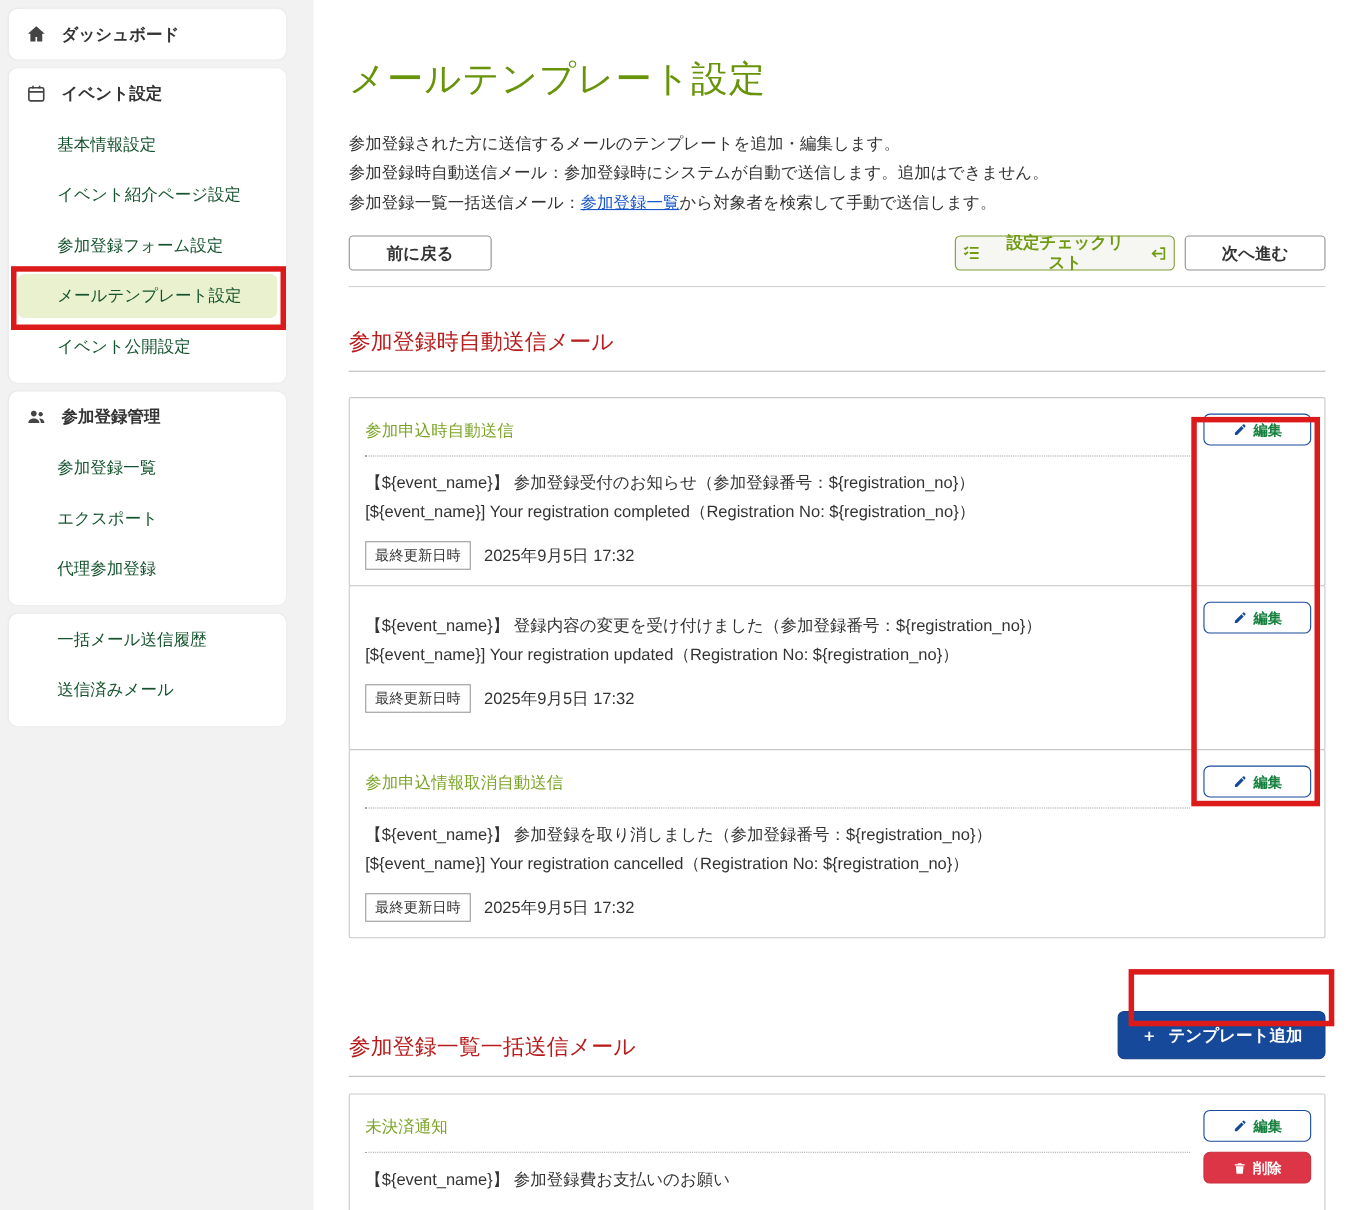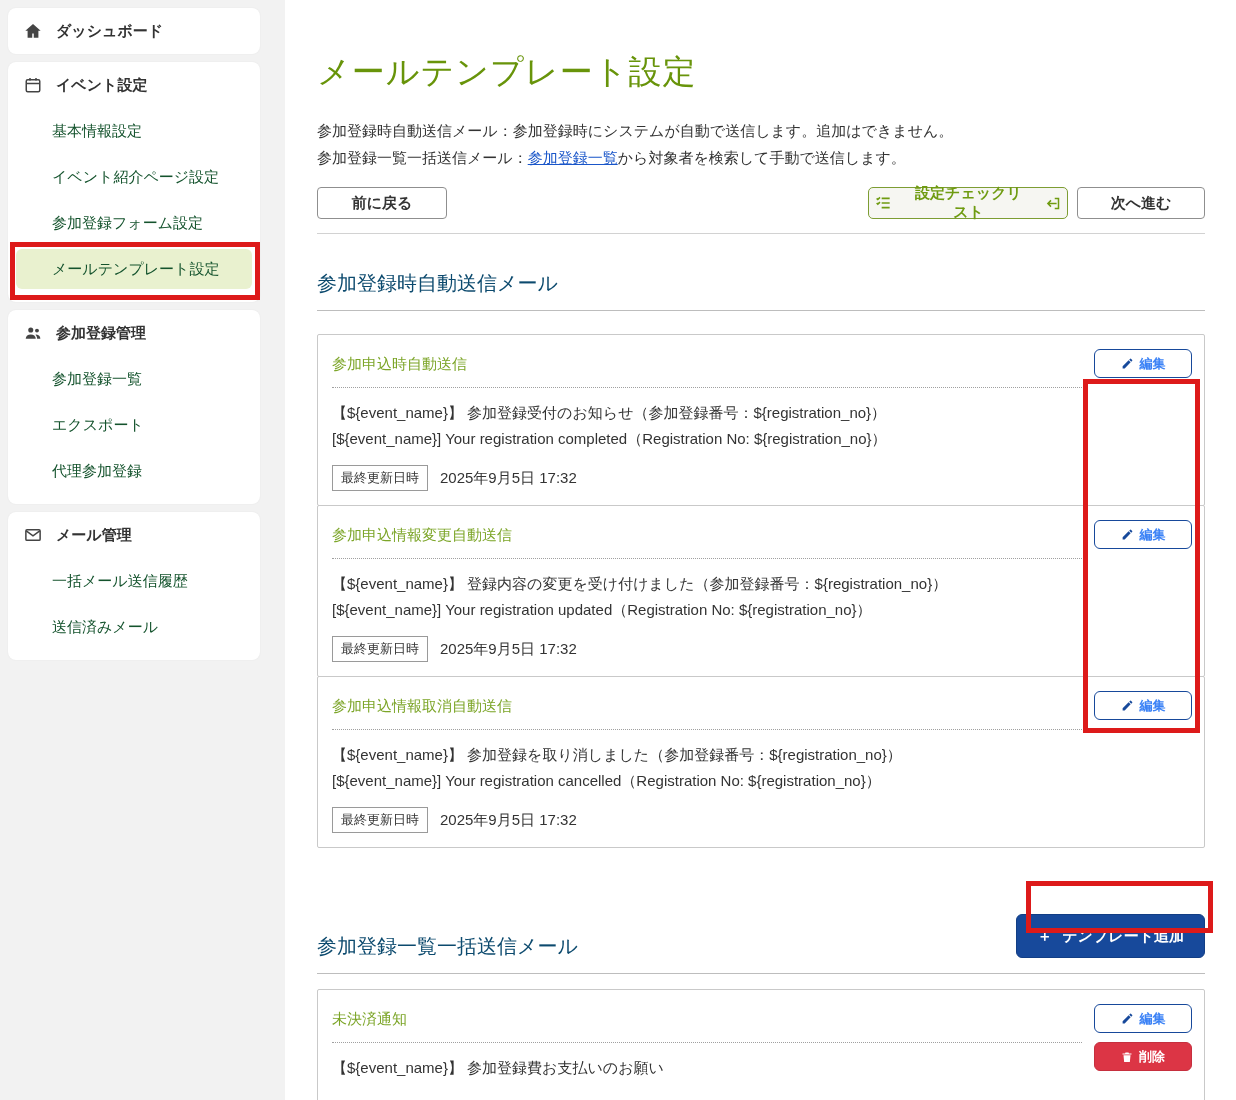--- a/index.html
+++ b/index.html
@@ -55,21 +55,21 @@
     width:200px; border:1px solid #7d9d33; color:#6f9b11; background:#f6f6f2;
     gap:20px; margin-right:9px; border-radius:5px;
   }
   .btn-next  { width:128px; border:1px solid #8f8f8f; color:#333; }
   .main-divider { margin:14px 0 0; border:none; border-top:1px solid #d2d2d2; }
 
   .section { margin-top:36px; }
   .section.bulk { margin-top:66px; }
   .section-head { padding-bottom:13px; border-bottom:1px solid #bdbdbd; }
   .section-head.flex { display:flex; justify-content:space-between; align-items:flex-end; }
-  .section-heading { font-size:20px; font-weight:400; color:#0c4a6e; }
+  .section-heading { font-size:20px; font-weight:400; color:#b91c1c; }
   .btn-add {
     height:44px; padding:0 20px; margin-bottom:2px;
     background:#17499b; border:1px solid #123e85; border-radius:6px;
     color:#fff; font-size:15px; font-weight:bold;
     display:inline-flex; align-items:center; gap:10px; cursor:pointer;
   }
 
   .cards { margin-top:23px; }
   .card {
     display:flex; border:1px solid #c9c9c9; border-radius:2px; background:#fff;
@@ -84,21 +84,21 @@
   .card-subjects { margin-top:12px; font-size:15px; line-height:26px; color:#333; }
   .card-updated { margin-top:13px; display:flex; align-items:center; gap:12px; }
   .badge-updated { border:1px solid #9a9a9a; padding:3px 8px; font-size:13px; color:#333; background:#fff; }
   .updated-value { font-size:15px; color:#333; }
   .card-actions {
     width:122px; display:flex; flex-direction:column; align-items:center;
     padding-top:14px; gap:9px;
   }
   .btn-edit {
     width:98px; height:29px; border:1.5px solid #17499b; border-radius:6px;
-    background:#fff; color:#3b82f6; font-size:13px; font-weight:bold;
+    background:#fff; color:#15803d; font-size:13px; font-weight:bold;
     display:flex; align-items:center; justify-content:center; gap:6px; cursor:pointer;
   }
   .btn-delete {
     width:98px; height:29px; background:#dc3545; border:1px solid #c62f3e; border-radius:6px;
     color:#fff; font-size:13px; font-weight:bold;
     display:flex; align-items:center; justify-content:center; gap:6px; cursor:pointer;
   }
   .bicon { display:inline-flex; }
   .bicon svg { display:block; }
 
@@ -133,59 +133,52 @@
           <rect x="3" y="5" width="18" height="16" rx="2"></rect>
           <path d="M3 10h18M8 2.5V6M16 2.5V6"></path>
         </svg>
       </span>
       <span>イベント設定</span>
     </div>
     <div class="side-item">基本情報設定</div>
     <div class="side-item">イベント紹介ページ設定</div>
     <div class="side-item">参加登録フォーム設定</div>
     <div class="side-item active">メールテンプレート設定</div>
+    <div class="side-item">イベント公開設定</div>
   </div>
 
   <div class="side-card">
     <div class="side-header">
       <span class="sicon">
         <svg viewBox="0 0 24 24" fill="#444">
           <circle cx="9" cy="8" r="3.4"></circle>
           <path d="M2.3 19.5c0-3.6 3-5.6 6.7-5.6s6.7 2 6.7 5.6z"></path>
           <circle cx="17.3" cy="8.8" r="2.6"></circle>
           <path d="M16.6 13.9c3 .3 5.2 2.1 5.2 5.6h-4.3c0-2.3-.9-4.2-2.3-5.3z"></path>
         </svg>
       </span>
       <span>参加登録管理</span>
     </div>
     <div class="side-item">参加登録一覧</div>
     <div class="side-item">エクスポート</div>
     <div class="side-item">代理参加登録</div>
   </div>
 
   <div class="side-card">
-    <div class="side-header">
-      <span class="sicon">
-        <svg viewBox="0 0 24 24" fill="none" stroke="#444" stroke-width="2">
-          <rect x="2.5" y="5" width="19" height="14" rx="1.5"></rect>
-          <path d="M3 6.5 12 13l9-6.5"></path>
-        </svg>
-      </span>
-      <span>メール管理</span>
-    </div>
     <div class="side-item">一括メール送信履歴</div>
     <div class="side-item">送信済みメール</div>
   </div>
 </aside>
 
 <main class="main">
 
   <h1 class="page-title">メールテンプレート設定</h1>
 
   <div class="desc">
+    <div>参加登録された方に送信するメールのテンプレートを追加・編集します。</div>
     <div>参加登録時自動送信メール：参加登録時にシステムが自動で送信します。追加はできません。</div>
     <div><span>参加登録一覧一括送信メール：</span><a>参加登録一覧</a><span>から対象者を検索して手動で送信します。</span></div>
   </div>
 
   <div class="toolbar">
     <button class="btn btn-back">前に戻る</button>
     <div class="tb-spacer"></div>
     <button class="btn btn-checklist">
       <span class="bicon">
         <svg width="16" height="16" viewBox="0 0 24 24" fill="none" stroke="#6f9b11" stroke-width="2.4">
@@ -232,21 +225,20 @@
                   <path d="M3 17.2V21h3.8L17.8 9.9 14 6.2 3 17.2zM20.7 7a1 1 0 0 0 0-1.4l-2.3-2.3a1 1 0 0 0-1.4 0l-1.8 1.8 3.7 3.7L20.7 7z"></path>
                 </svg>
             </span>
             <span>編集</span>
           </button>
         </div>
       </div>
 
       <div class="card">
         <div class="card-main">
-          <div class="card-title-row">参加申込情報変更自動送信</div>
           <div class="card-subjects">
             <div>【${event_name}】 登録内容の変更を受け付けました（参加登録番号：${registration_no}）</div>
             <div>[${event_name}] Your registration updated（Registration No: ${registration_no}）</div>
           </div>
           <div class="card-updated">
             <span class="badge-updated">最終更新日時</span>
             <span class="updated-value">2025年9月5日 17:32</span>
           </div>
         </div>
         <div class="card-actions">

